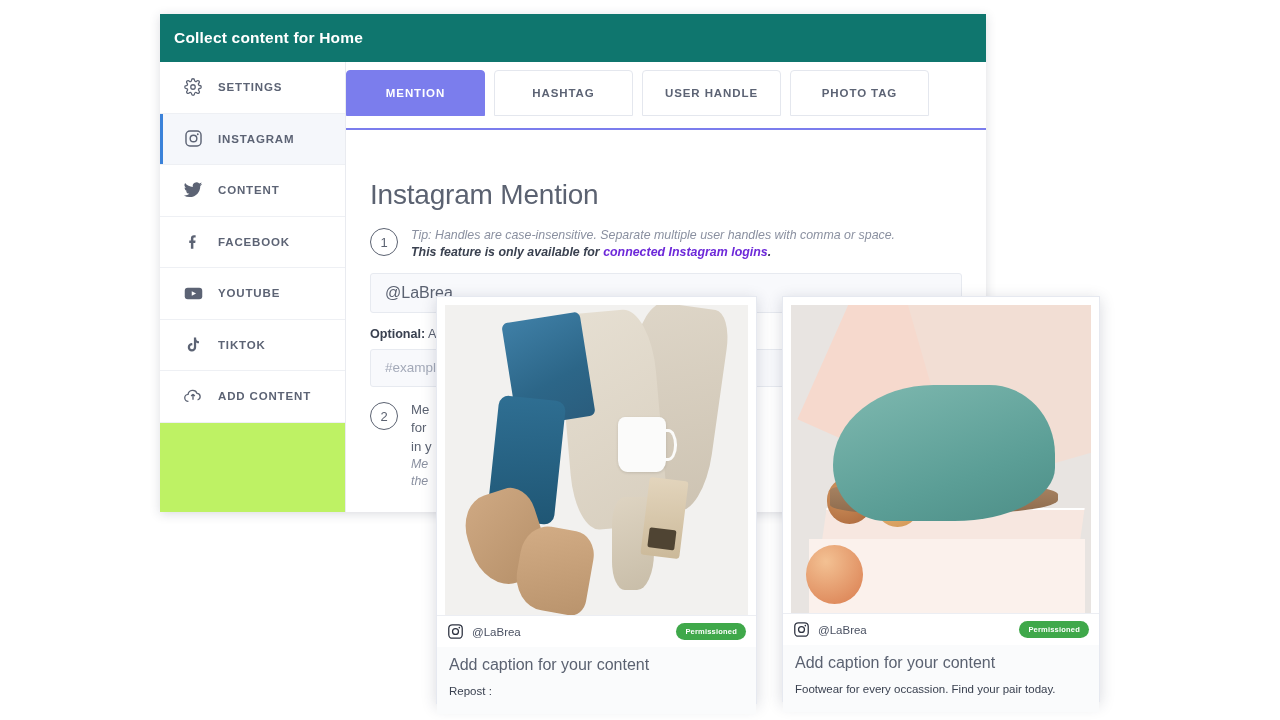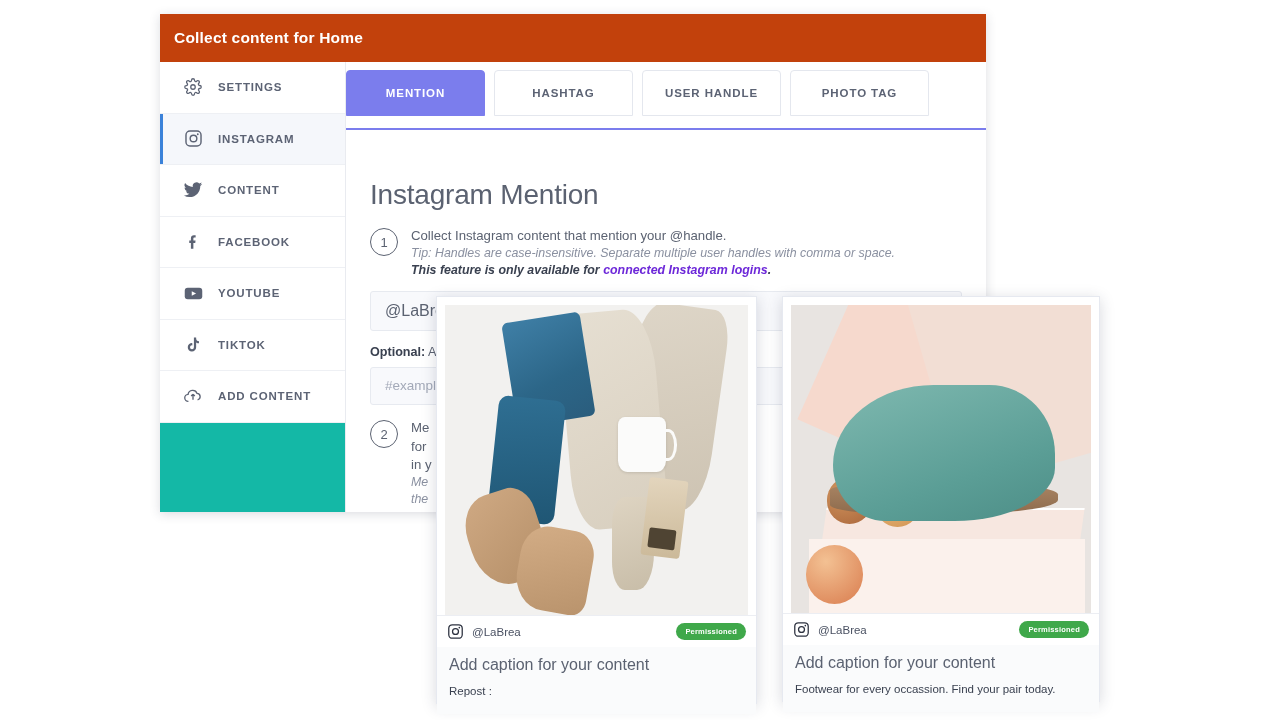--- a/index.html
+++ b/index.html
@@ -14,34 +14,34 @@
   .stage { position: relative; width: 1280px; height: 720px; background: #fff; }
 
   
   .window {
     position: absolute; left: 160px; top: 14px;
     width: 826px; height: 498px;
     background: #ffffff;
     box-shadow: 0 2px 10px rgba(40,45,70,.17);
   }
   .titlebar {
-    height: 48px; background: #c2410c;
+    height: 48px; background: #0f766e;
     display: flex; align-items: center;
     padding: 0 0 0 14px;
   }
   .titlebar-text {
     color: #ffffff; font-size: 15.5px; font-weight: 700;
     letter-spacing: .2px;
   }
 
   .body-row { display: flex; height: 450px; }
 
   
   .sidebar {
-    width: 186px; background: #14b8a6;
+    width: 186px; background: #bef264;
     border-right: 1px solid #e9ebf0;
   }
   .side-item {
     position: relative;
     height: 51.5px;
     display: flex; align-items: center;
     padding-left: 22px;
     border-bottom: 1px solid #eef0f4;
     cursor: pointer;
     background: #fff;
@@ -291,21 +291,20 @@
           <div class="tab">PHOTO TAG</div>
         </div>
 
         <div class="content">
 
           <div class="page-title">Instagram Mention</div>
 
           <div class="step">
             <div class="step-num">1</div>
             <div class="step-body">
-              <div class="step-main">Collect Instagram content that mention your @handle.</div>
               <div class="step-tip">Tip: Handles are case-insensitive. Separate multiple user handles with comma or space.</div>
               <div class="step-note"><span>This feature is only available for </span><a href="#">connected Instagram logins</a><span>.</span></div>
             </div>
           </div>
 
           <div class="field" title="@handle">@LaBrea</div>
 
           <div class="opt-label"><span>Optional:</span><span class="light"> A</span></div>
 
           <div class="field ph">#exampl</div>

